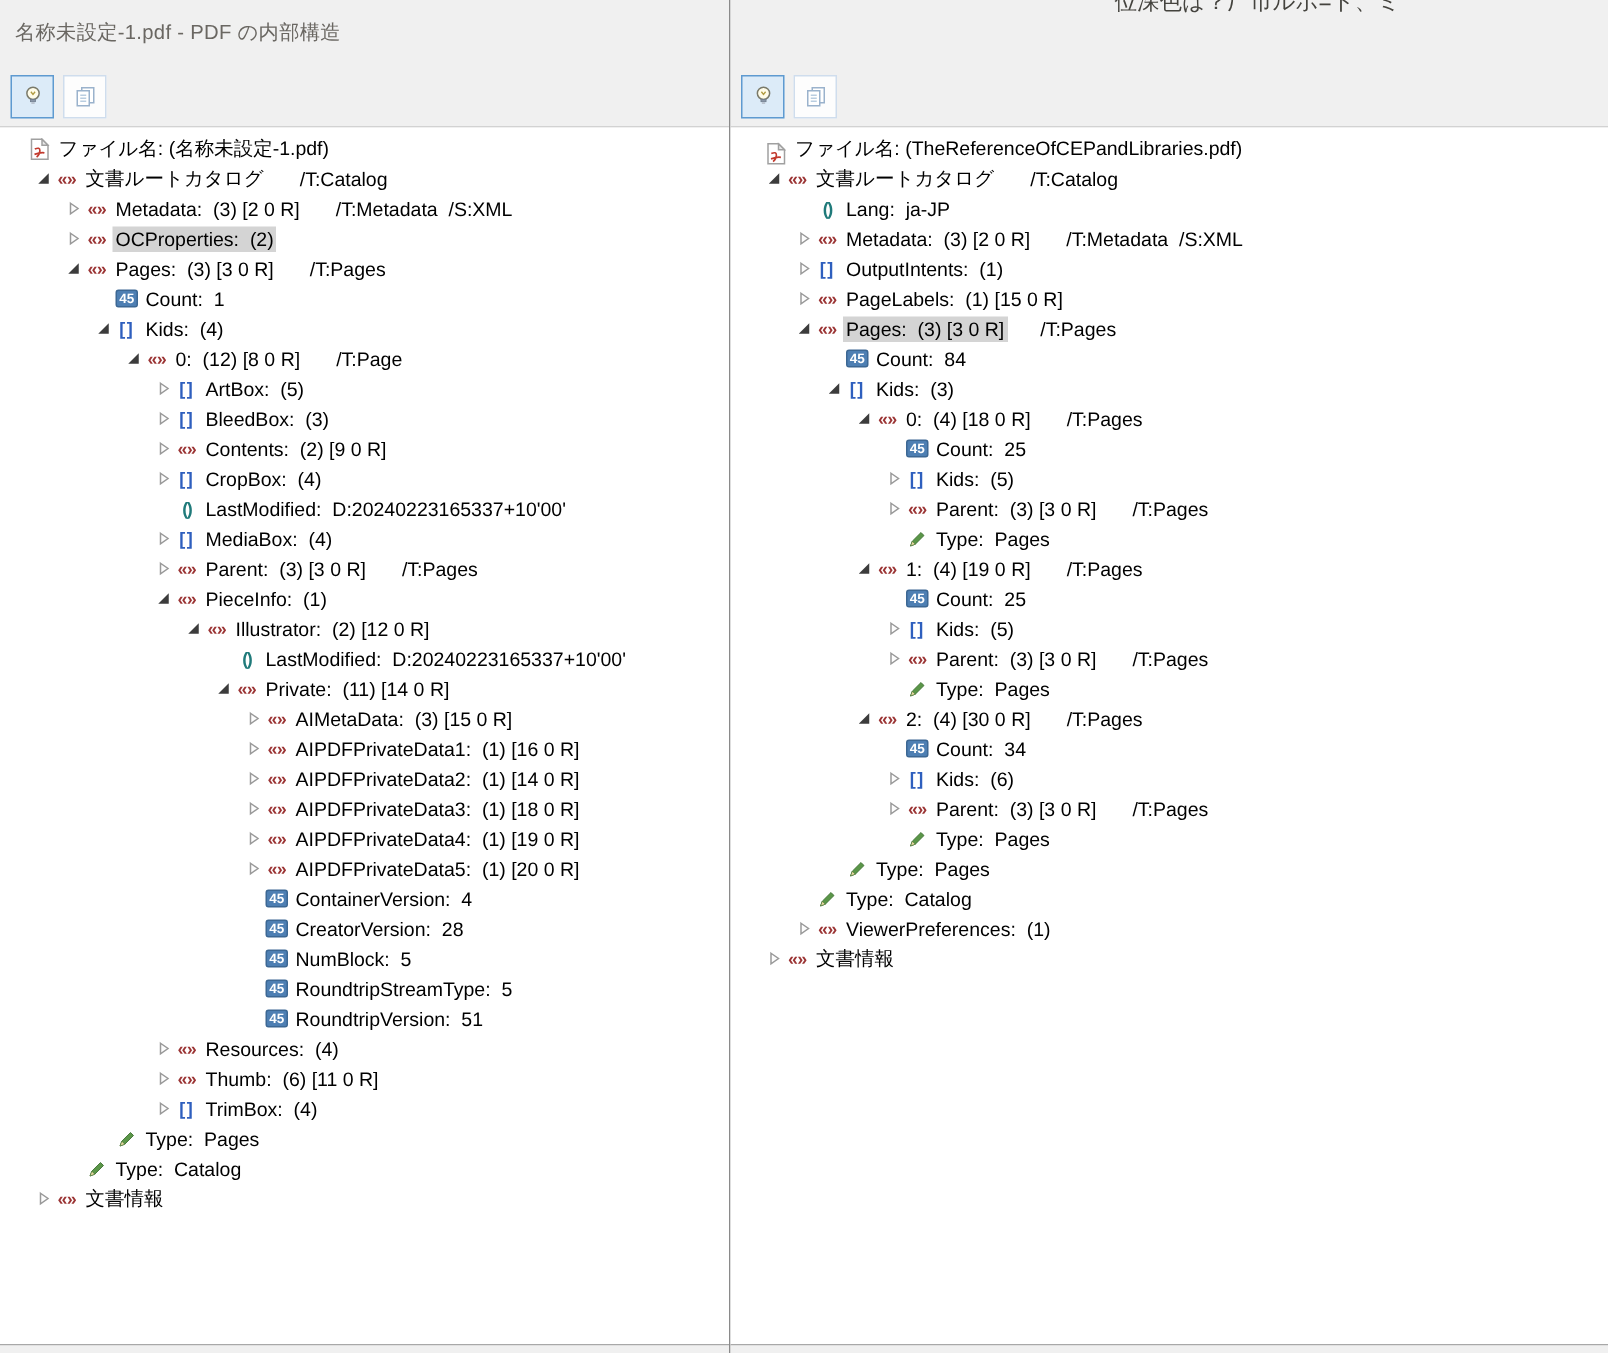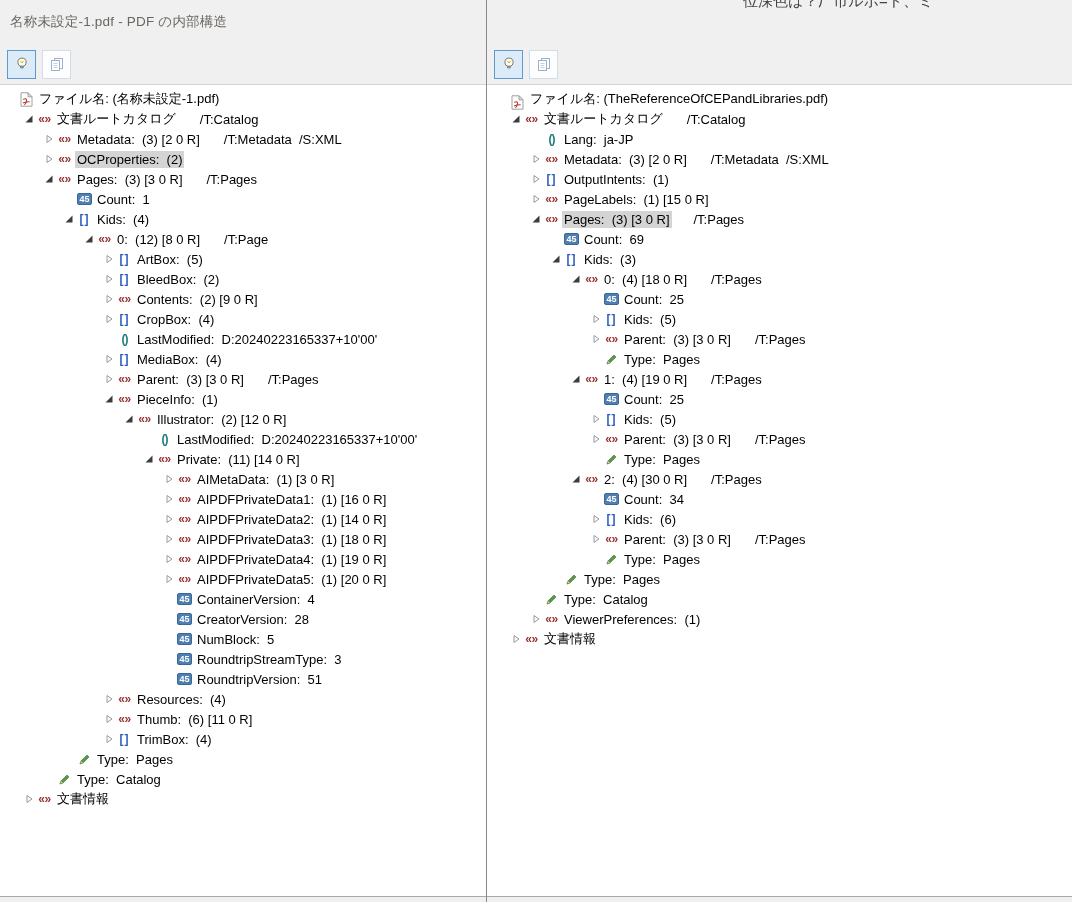--- a/index.html
+++ b/index.html
@@ -141,21 +141,21 @@
           <span class="ticon array">[]</span>
           <span class="lbl">ArtBox:  (5)</span>
         </div>
         <div class="trow" style="padding-left: 102px;">
           <span class="expander">
             <svg width="12" height="12" viewBox="0 0 12 12">
               <path d="M4 2.5 L9 6 L4 9.5 Z" fill="#fdfdfd" stroke="#9a9a9a" stroke-width="1"></path>
             </svg>
           </span>
           <span class="ticon array">[]</span>
-          <span class="lbl">BleedBox:  (2)</span>
+          <span class="lbl">BleedBox:  (3)</span>
         </div>
         <div class="trow" style="padding-left: 102px;">
           <span class="expander">
             <svg width="12" height="12" viewBox="0 0 12 12">
               <path d="M4 2.5 L9 6 L4 9.5 Z" fill="#fdfdfd" stroke="#9a9a9a" stroke-width="1"></path>
             </svg>
           </span>
           <span class="ticon dict">«»</span>
           <span class="lbl">Contents:  (2) [9 0 R]</span>
         </div>
@@ -224,21 +224,21 @@
           <span class="ticon dict">«»</span>
           <span class="lbl">Private:  (11) [14 0 R]</span>
         </div>
         <div class="trow" style="padding-left: 162px;">
           <span class="expander">
             <svg width="12" height="12" viewBox="0 0 12 12">
               <path d="M4 2.5 L9 6 L4 9.5 Z" fill="#fdfdfd" stroke="#9a9a9a" stroke-width="1"></path>
             </svg>
           </span>
           <span class="ticon dict">«»</span>
-          <span class="lbl">AIMetaData:  (1) [3 0 R]</span>
+          <span class="lbl">AIMetaData:  (3) [15 0 R]</span>
         </div>
         <div class="trow" style="padding-left: 162px;">
           <span class="expander">
             <svg width="12" height="12" viewBox="0 0 12 12">
               <path d="M4 2.5 L9 6 L4 9.5 Z" fill="#fdfdfd" stroke="#9a9a9a" stroke-width="1"></path>
             </svg>
           </span>
           <span class="ticon dict">«»</span>
           <span class="lbl">AIPDFPrivateData1:  (1) [16 0 R]</span>
         </div>
@@ -289,21 +289,21 @@
           <span class="lbl">CreatorVersion:  28</span>
         </div>
         <div class="trow" style="padding-left: 162px;">
           <span class="expander"></span>
           <span class="ticon number">45</span>
           <span class="lbl">NumBlock:  5</span>
         </div>
         <div class="trow" style="padding-left: 162px;">
           <span class="expander"></span>
           <span class="ticon number">45</span>
-          <span class="lbl">RoundtripStreamType:  3</span>
+          <span class="lbl">RoundtripStreamType:  5</span>
         </div>
         <div class="trow" style="padding-left: 162px;">
           <span class="expander"></span>
           <span class="ticon number">45</span>
           <span class="lbl">RoundtripVersion:  51</span>
         </div>
         <div class="trow" style="padding-left: 102px;">
           <span class="expander">
             <svg width="12" height="12" viewBox="0 0 12 12">
               <path d="M4 2.5 L9 6 L4 9.5 Z" fill="#fdfdfd" stroke="#9a9a9a" stroke-width="1"></path>
@@ -444,21 +444,21 @@
               <path d="M9.5 2.5 V9.5 H2.5 Z" fill="#3c3c3c"></path>
             </svg>
           </span>
           <span class="ticon dict">«»</span>
           <span class="lbl sel">Pages:  (3) [3 0 R]</span>
           <span class="sfx">/T:Pages</span>
         </div>
         <div class="trow" style="padding-left: 62px;">
           <span class="expander"></span>
           <span class="ticon number">45</span>
-          <span class="lbl">Count:  69</span>
+          <span class="lbl">Count:  84</span>
         </div>
         <div class="trow" style="padding-left: 62px;">
           <span class="expander">
             <svg width="12" height="12" viewBox="0 0 12 12">
               <path d="M9.5 2.5 V9.5 H2.5 Z" fill="#3c3c3c"></path>
             </svg>
           </span>
           <span class="ticon array">[]</span>
           <span class="lbl">Kids:  (3)</span>
         </div>

